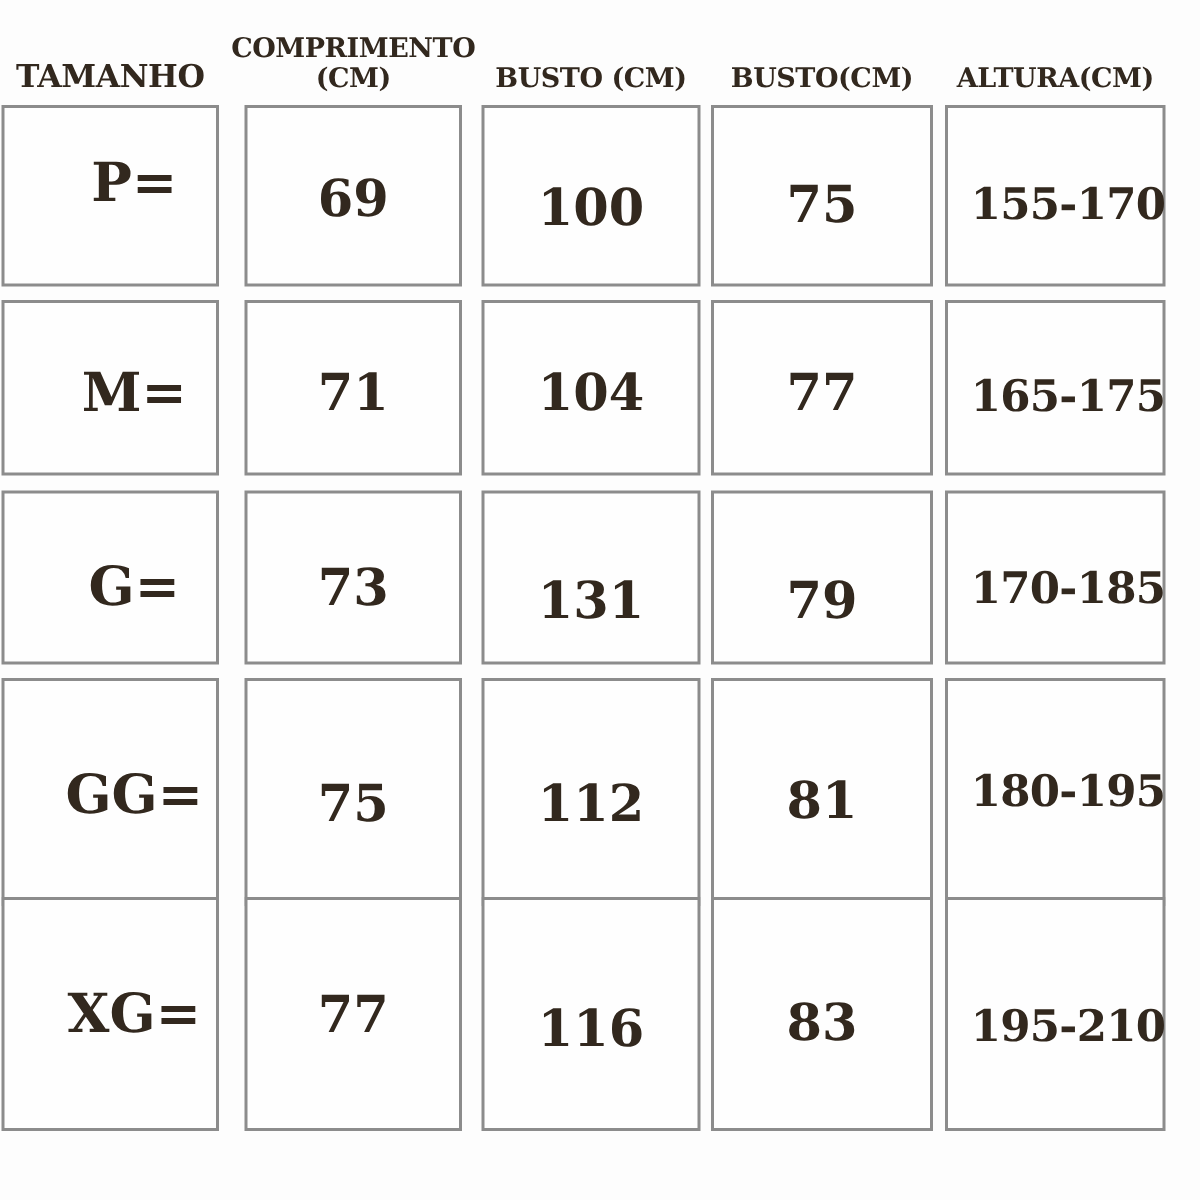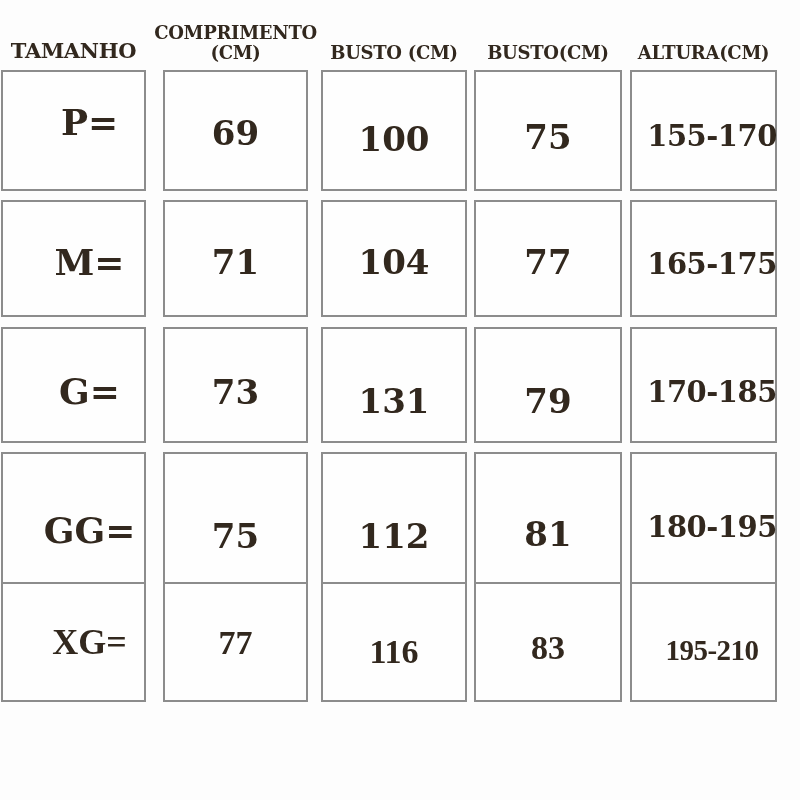--- a/index.html
+++ b/index.html
@@ -16,21 +16,21 @@
   .c1{left:163px;width:145px;}
   .c2{left:321px;width:146px;}
   .c3{left:474px;width:148px;}
   .c4{left:630px;width:147px;}
 
   
   .r0{top:70px;height:121px;}
   .r1{top:200px;height:117px;}
   .r2{top:327px;height:116px;}
   .r3{top:428px;height:152px;margin-top:24px;}
-  .r4{top:582px;height:120px;font-family:Liberation Serif, serif;}
+  .r4{top:598px;height:156px;}
 
   .hdr{
     position:absolute;top:0;height:66px;
     display:flex;align-items:flex-end;justify-content:center;
     text-align:center;
     font-weight:bold;font-size:18px;line-height:1.12;
     letter-spacing:-0.3px;
     padding-bottom:3px;box-sizing:border-box;
   }
   .hdr.small{font-size:21px;}

